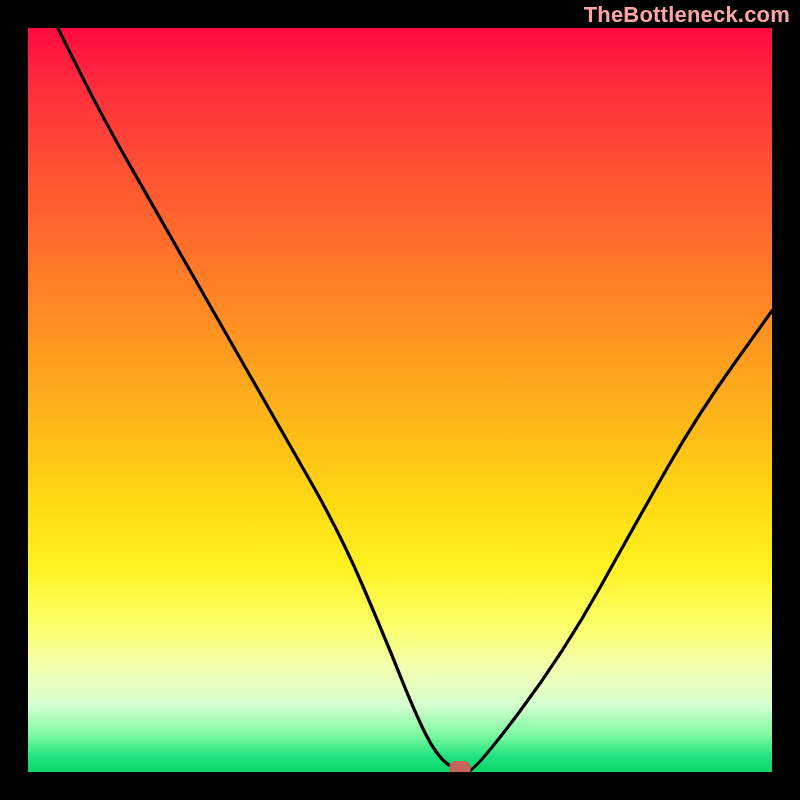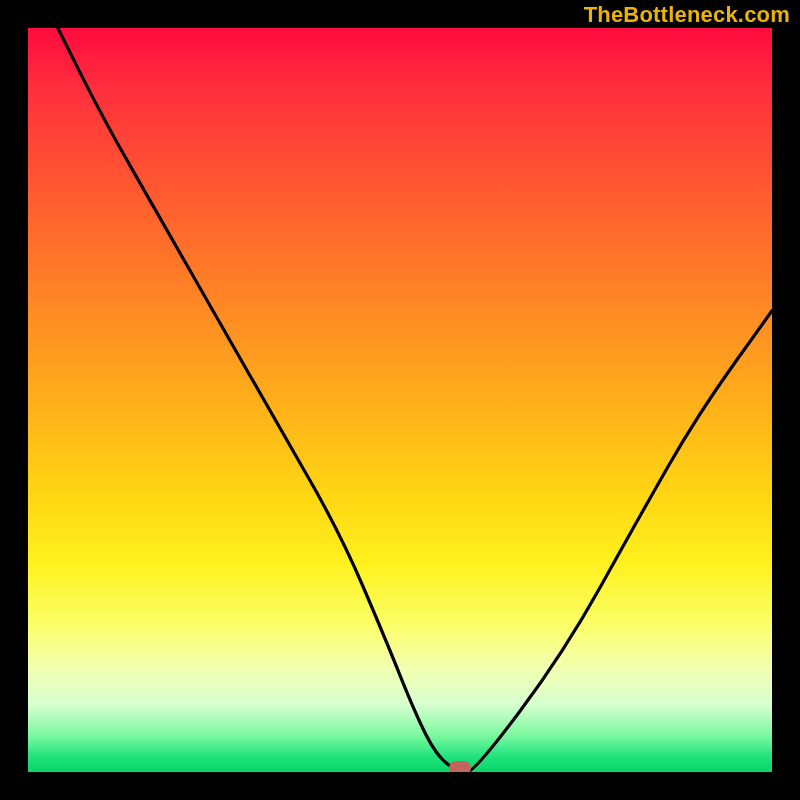--- a/index.html
+++ b/index.html
@@ -14,21 +14,21 @@
   .frame {
     position: relative;
     width: 800px;
     height: 800px;
     background: #000;
   }
   .watermark {
     position: absolute;
     top: 2px;
     right: 10px;
-    color: #eab308;
+    color: #fca5a5;
     font-size: 22px;
     font-weight: 600;
     letter-spacing: 0.2px;
     z-index: 30;
   }
   .plot-area {
     position: absolute;
     left: 28px;
     top: 28px;
     width: 744px;

